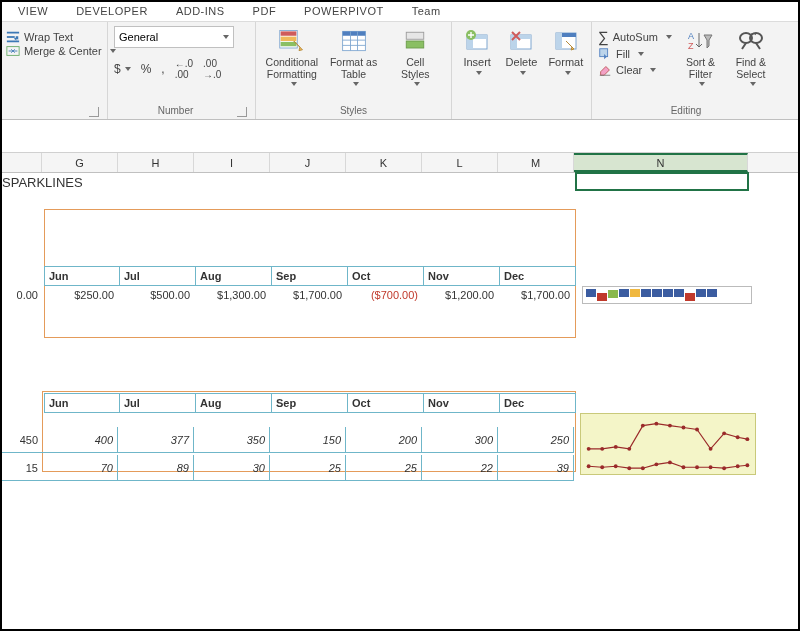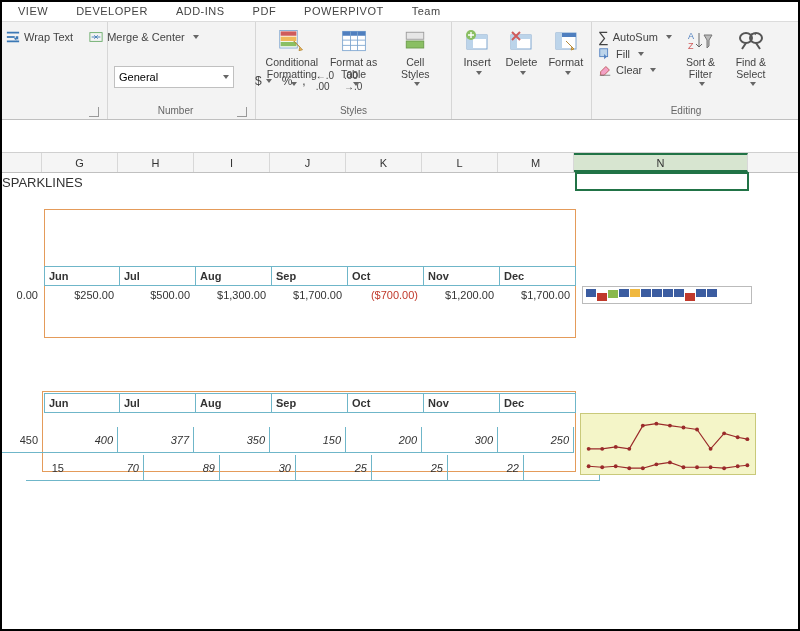--- a/index.html
+++ b/index.html
@@ -9,27 +9,27 @@
 .tabs { height: 22px; display: flex; align-items: center; gap: 28px; padding-left: 18px; font-size: 11px; color: #444; border-bottom: 1px solid #dcdcdc; }
 .tabs span { cursor: pointer; letter-spacing: 0.5px; }
 
 
 .ribbon { height: 98px; background: #f3f3f3; border-bottom: 1px solid #bfbfbf; display: flex; }
 .group { border-right: 1px solid #d6d6d6; padding: 4px 6px 0 6px; display: flex; flex-direction: column; justify-content: space-between; }
 .group-label { text-align: center; font-size: 10px; color: #666; padding: 2px 0 3px; }
 .group-body { flex: 1; display: flex; align-items: flex-start; }
 
 
-.align-col { display: flex; flex-direction: row; gap: 16px; font-size: 11px; color: #444; padding-top: 4px; }
+.align-col { display: flex; flex-direction: column; gap: 0; font-size: 11px; color: #444; padding-top: 4px; }
 .align-row { display: flex; align-items: center; gap: 4px; white-space: nowrap; }
 .mini-icon { width: 14px; height: 14px; display: inline-block; }
 .drop-arrow { width: 0; height: 0; border-left: 3px solid transparent; border-right: 3px solid transparent; border-top: 4px solid #666; display: inline-block; margin-left: 4px; vertical-align: middle; }
 
 
-.num-col { display: flex; flex-direction: row; gap: 21px; margin-top: 40px; }
+.num-col { display: flex; flex-direction: column; gap: 6px; }
 .num-select { width: 120px; height: 22px; font-size: 11px; border: 1px solid #c0c0c0; background: #fff; padding: 0 4px; display: flex; align-items: center; justify-content: space-between; }
 .num-row { display: flex; gap: 10px; align-items: center; font-size: 12px; color: #444; margin-top: 4px; }
 .num-row span { display: inline-flex; align-items: center; }
 
 
 .styles-body { display: flex; gap: 2px; }
 .big-btn { display: flex; flex-direction: column; align-items: center; justify-content: flex-start; width: 62px; padding-top: 2px; font-size: 11px; color: #444; text-align: center; cursor: pointer; gap: 2px; }
 .big-btn .icon { width: 28px; height: 26px; }
 .big-btn .lbl { line-height: 1.15; }
 .big-btn .lbl.small { font-size: 10.5px; }
@@ -83,21 +83,21 @@
 .wl-neg { background: #c0392b; margin-top: 4px; }
 .wl-lo  { background: #89b84d; margin-bottom: 2px; }
 .wl-hi  { background: #f0b840; margin-bottom: 4px; }
 
 
 .tbl2-box { position: absolute; left: 42px; top: 218px; width: 534px; height: 81px; border: 1px solid #e49b5a; pointer-events: none; }
 .t2-head { top: 220px; }
 .t2-head .mcell { width: 76px; height: 20px; border: 1px solid #6fb6c9; border-left: none; display: flex; align-items: center; padding-left: 4px; font-weight: 700; }
 .t2-head .mcell:first-child { border-left: 1px solid #6fb6c9; }
 .t2-row1 { top: 254px; }
-.t2-row2 { top: 282px; margin-left: 26px; }
+.t2-row2 { top: 282px; }
 .t2-row1 .bcell, .t2-row2 .bcell { width: 76px; height: 26px; border: 1px solid #6fb6c9; border-left: none; border-top: none; display: flex; align-items: center; justify-content: flex-end; padding-right: 4px; font-style: italic; }
 .t2-row1 .bcell:first-child, .t2-row2 .bcell:first-child { border-left: 1px solid #6fb6c9; }
 .edge-b { width: 42px; height: 26px; border-bottom: 1px solid #6fb6c9; display: flex; align-items: center; justify-content: flex-end; padding-right: 4px; }
 
 
 .spark-line-box { position: absolute; left: 580px; top: 240px; width: 176px; height: 62px; background: #f4f5c8; border: 1px solid #c9c97a; }
 svg.sline { width: 100%; height: 100%; }
 
 
 .sel-outline { position: absolute; left: 575px; top: -1px; width: 174px; height: 19px; border: 2px solid #217346; pointer-events: none; }

